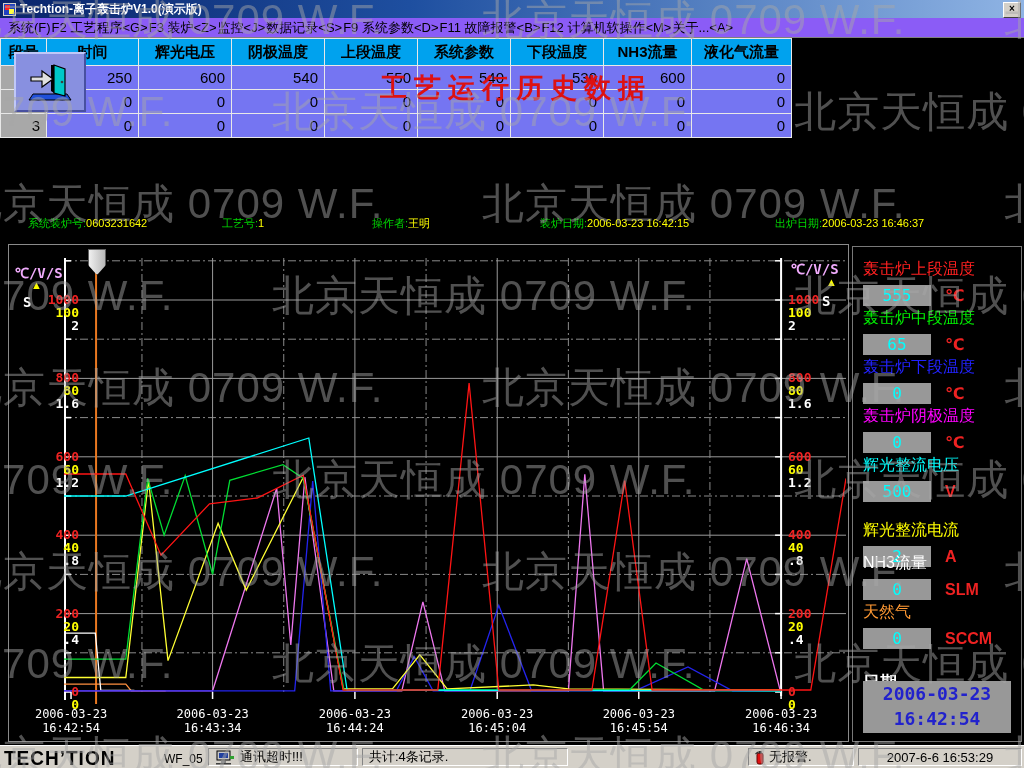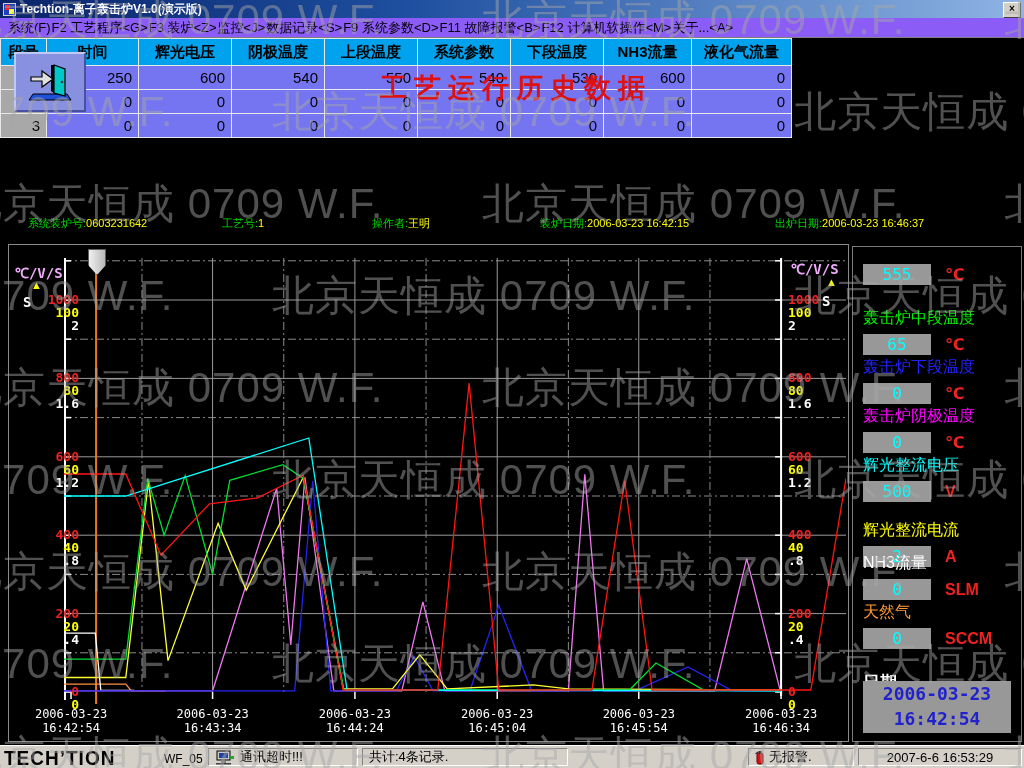--- a/index.html
+++ b/index.html
@@ -327,20 +327,21 @@
         <div class="xlab" style="left: 727.094px; top: 462px;">
           <div>2006-03-23</div>
           <div>16:46:34</div>
         </div>
       </div>
   </div>
 
   <div id="sidebar" class="abs">
     <div id="params">
         <div class="param" style="top: 12px;">
+          <div class="plabel" style="color: rgb(255, 32, 32);">轰击炉上段温度</div>
           <div class="prow">
             <div class="pvalue">555</div>
             <span class="punit">℃</span>
           </div>
         </div>
         <div class="param" style="top: 61px;">
           <div class="plabel" style="color: rgb(0, 238, 0);">轰击炉中段温度</div>
           <div class="prow">
             <div class="pvalue">65</div>
             <span class="punit">℃</span>

